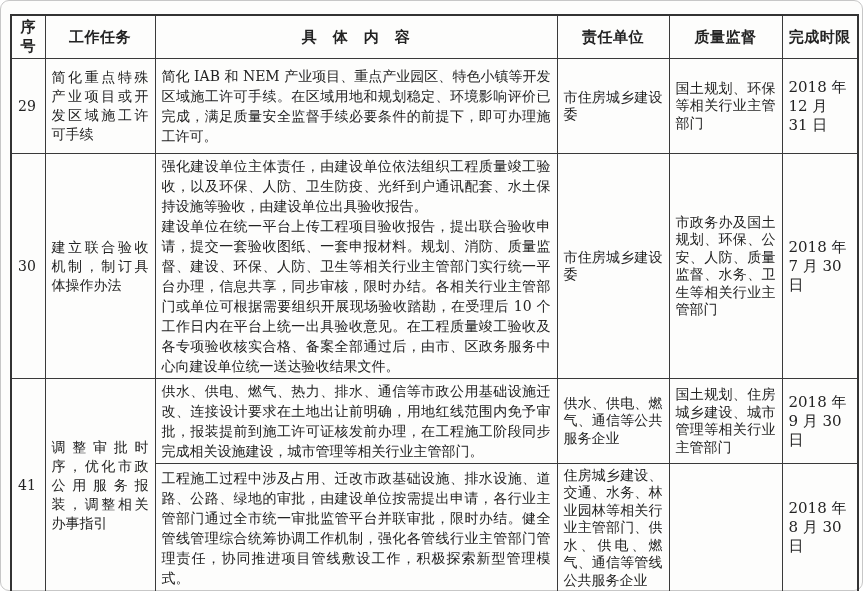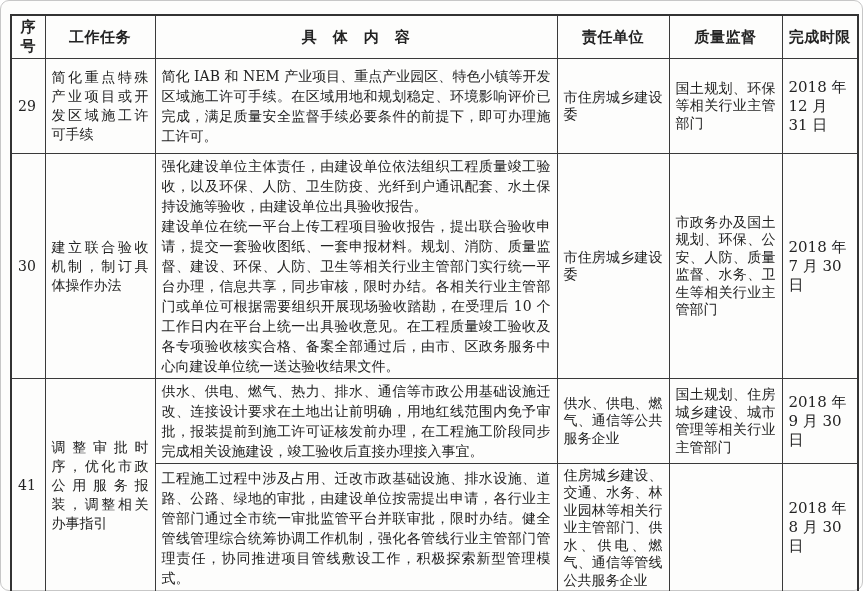--- a/index.html
+++ b/index.html
@@ -129,21 +129,21 @@
         </td>
         <td class="c-unit">市住房城乡建设委</td>
         <td class="c-unit">市政务办及国土规划、环保、公安、人防、质量监督、水务、卫生等相关行业主管部门</td>
         <td class="c-deadline">2018 年 7 月 30 日</td>
       </tr>
 
       <tr class="r31a">
         <td class="c-no" rowspan="2">41</td>
         <td class="c-task" rowspan="2">调整审批时序，优化市政公用服务报装，调整相关办事指引</td>
         <td class="c-content">
-          <p>供水、供电、燃气、热力、排水、通信等市政公用基础设施迁改、连接设计要求在土地出让前明确，用地红线范围内免予审批，报装提前到施工许可证核发前办理，在工程施工阶段同步完成相关设施建设，竣工验收后直接办理接入事宜。</p>
+          <p>供水、供电、燃气、热力、排水、通信等市政公用基础设施迁改、连接设计要求在土地出让前明确，用地红线范围内免予审批，报装提前到施工许可证核发前办理，在工程施工阶段同步完成相关设施建设，城市管理等相关行业主管部门。</p>
         </td>
         <td class="c-unit">供水、供电、燃气、通信等公共服务企业</td>
         <td class="c-unit">国土规划、住房城乡建设、城市管理等相关行业主管部门</td>
         <td class="c-deadline">2018 年 9 月 30 日</td>
       </tr>
 
       <tr class="r31b">
         <td class="c-content">
           <p>工程施工过程中涉及占用、迁改市政基础设施、排水设施、道路、公路、绿地的审批，由建设单位按需提出申请，各行业主管部门通过全市统一审批监管平台并联审批，限时办结。健全管线管理综合统筹协调工作机制，强化各管线行业主管部门管理责任，协同推进项目管线敷设工作，积极探索新型管理模式。</p>
         </td>

